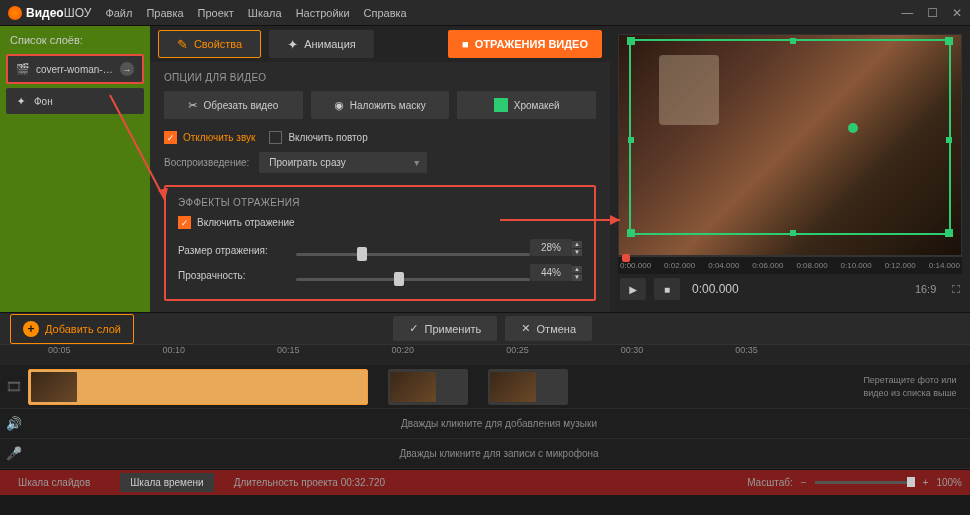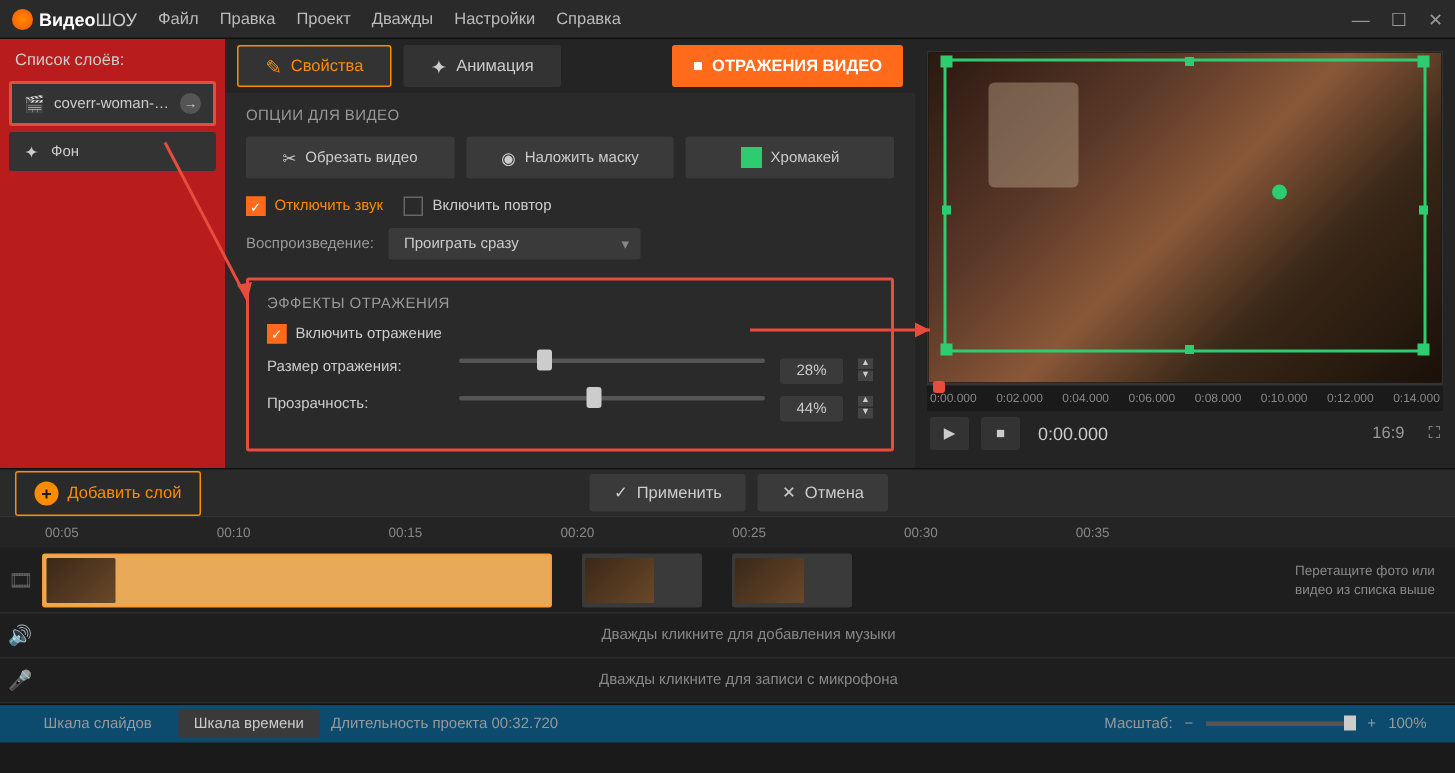--- a/index.html
+++ b/index.html
@@ -7,21 +7,21 @@
 .topbar{height:26px;background:#2a2a2a;display:flex;align-items:center;padding:0 8px;gap:14px;border-bottom:1px solid #111}
 .logo{display:flex;align-items:flex-start;gap:4px}
 .logo-icon{width:14px;height:14px;background:radial-gradient(circle,#ff8c00,#ff5500);border-radius:50%;position:relative}
 .logo-text{font-size:12px;color:#ccc}
 .logo-text b{color:#fff}
 .menu{display:flex;gap:14px}
 .menu-item{color:#bbb;cursor:pointer;font-size:11px}
 .win-controls{margin-left:auto;display:flex;gap:14px;color:#999}
 .win-btn{cursor:pointer;font-size:12px}
 .main{display:flex;height:286px}
-.left-panel{width:150px;background:#b91c1c;padding:8px 6px}
+.left-panel{width:150px;background:#4d7c0f;padding:8px 6px}
 .layers-title{color:#ccc;font-size:11px;margin-bottom:8px;padding-left:4px}
 .layer-item{display:flex;align-items:center;gap:6px;padding:6px 8px;background:#333;border-radius:2px;margin-bottom:4px;cursor:pointer}
 .layer-item.selected{border:2px solid #e84c3d}
 .layer-icon{width:14px;height:14px;display:flex;align-items:center;justify-content:center;color:#ccc}
 .layer-name{flex:1;font-size:10px;overflow:hidden;text-overflow:ellipsis;white-space:nowrap}
 .layer-arrow{width:14px;height:14px;background:#555;border-radius:50%;display:flex;align-items:center;justify-content:center;font-size:9px}
 .center-panel{flex:1;background:#2a2a2a;padding:0;position:relative}
 .tabs{display:flex;gap:8px;height:36px;padding:4px 8px;background:#242424}
 .tab{display:flex;align-items:center;gap:6px;padding:6px 18px;background:#333;cursor:pointer;border-radius:2px}
 .tab.active{border:1px solid #ff8c00;color:#ff8c00}
@@ -35,21 +35,21 @@
 .chroma-sq{width:14px;height:14px;background:#2ecc71}
 .play-opts{display:flex;gap:14px;align-items:center;margin-bottom:8px}
 .chk{display:flex;align-items:center;gap:6px;font-size:10px;cursor:pointer}
 .chk-box{width:13px;height:13px;border:1px solid #666;display:flex;align-items:center;justify-content:center;font-size:9px}
 .chk-box.checked{background:#ff6b1a;border-color:#ff6b1a;color:#fff}
 .playback-row{display:flex;align-items:center;gap:10px;margin-bottom:12px}
 .playback-label{font-size:10px;color:#999}
 .dropdown{background:#3a3a3a;padding:5px 24px 5px 10px;font-size:10px;color:#ccc;border-radius:2px;position:relative;width:168px}
 .dropdown::after{content:"▾";position:absolute;right:8px;color:#888}
 .reflection-box{border:2px solid #e84c3d;padding:10px 12px;border-radius:2px}
-.slider-row{display:flex;align-items:flex-start;gap:10px;margin-bottom:8px;font-size:10px}
+.slider-row{display:flex;align-items:flex-end;margin-bottom:8px;font-size:10px}
 .slider-label{width:118px;color:#ccc}
 .slider-track{flex:1;height:3px;background:#555;position:relative;border-radius:2px}
 .slider-thumb{position:absolute;width:10px;height:14px;background:#ccc;border-radius:2px;top:-6px;transform:translateX(-50%)}
 .slider-val{background:#3a3a3a;padding:3px 6px;font-size:10px;width:42px;text-align:center;border-radius:2px}
 .spinner{display:flex;flex-direction:column;gap:1px}
 .spin-btn{width:10px;height:7px;background:#444;font-size:6px;text-align:center;line-height:7px;cursor:pointer}
 .right-panel{width:360px;background:#242424;padding:8px;display:flex;flex-direction:column;position:relative}
 .preview{flex:1;background:#000;position:relative;border:1px solid #333;overflow:hidden}
 .preview-img{width:100%;height:100%;background:linear-gradient(135deg,#2a1810 0%,#5a3828 30%,#8a5838 50%,#3a2818 70%,#1a1008 100%);position:relative}
 .window-light{position:absolute;top:20px;left:40px;width:60px;height:70px;background:rgba(200,180,150,0.4);border-radius:4px}
@@ -65,52 +65,52 @@
 .play-controls{height:30px;display:flex;align-items:center;gap:8px;padding:4px 2px}
 .play-btn{width:26px;height:22px;background:#333;display:flex;align-items:center;justify-content:center;cursor:pointer;font-size:10px;border-radius:2px}
 .timecode{font-size:12px;color:#ccc;margin-left:4px}
 .aspect{margin-left:auto;font-size:11px;color:#999}
 .fullscr{margin-left:8px;font-size:11px;color:#999;cursor:pointer}
 .action-row{height:32px;background:#2a2a2a;display:flex;align-items:center;padding:0 10px;gap:8px;border-top:1px solid #111}
 .add-layer-btn{display:flex;align-items:center;gap:6px;padding:6px 12px;border:1px solid #ff8c00;color:#ff8c00;cursor:pointer;border-radius:2px;font-size:11px}
 .add-plus{width:16px;height:16px;border-radius:50%;background:#ff8c00;color:#1a1a1a;display:flex;align-items:center;justify-content:center;font-size:12px;font-weight:bold}
 .apply-btn,.cancel-btn{padding:6px 16px;background:#3a3a3a;display:flex;align-items:center;gap:6px;cursor:pointer;font-size:11px;border-radius:2px}
 .timeline{background:#1e1e1e;border-top:1px solid #333}
-.tl-ruler{height:20px;display:flex;align-items:center;padding-left:30px;font-size:9px;color:#888;gap:92px;background:#242424}
+.tl-ruler{height:20px;display:flex;align-items:flex-start;padding-left:48px;font-size:9px;color:#888;gap:92px;background:#242424}
 .tl-tracks{}
 .tl-track{height:44px;display:flex;align-items:center;border-bottom:1px solid #2a2a2a}
 .tl-track-icon{width:28px;display:flex;align-items:center;justify-content:center;color:#666;font-size:13px}
 .tl-track-content{flex:1;height:100%;display:flex;align-items:center;position:relative;padding:4px 0}
 .clip{height:36px;border-radius:2px;display:flex;align-items:center;padding:2px;gap:4px}
 .clip.main{background:#e8a958;width:340px;border:1px solid #ff9933}
 .clip.small{background:#3a3a3a;width:80px;margin-left:20px}
 .clip-thumb{width:46px;height:30px;background:linear-gradient(135deg,#3a2818,#6a4828);border-radius:1px}
 .tl-hint{flex:1;text-align:center;color:#888;font-size:10px}
 .drag-hint{width:120px;padding:4px;text-align:center;color:#888;font-size:9px;line-height:1.4}
-.bottom-bar{height:26px;background:#0c4a6e;display:flex;align-items:center;padding:0 19px;gap:8px;font-size:10px;color:#999;border-top:1px solid #111}
+.bottom-bar{height:26px;background:#7f1d1d;display:flex;align-items:center;padding:0 8px;gap:20px;font-size:10px;color:#999;border-top:1px solid #111}
 .bb-tab{padding:4px 10px;cursor:pointer}
 .bb-tab.active{background:#3a3a3a;color:#ccc}
 .bb-zoom{margin-left:auto;display:flex;align-items:center;gap:8px}
 .zoom-slider{width:100px;height:3px;background:#555;position:relative}
 .zoom-thumb{position:absolute;right:0;width:8px;height:10px;background:#ccc;top:-4px}
 svg.arrow{position:absolute;pointer-events:none;z-index:100}
 </style>
 </head>
 <body>
 
 <div class="topbar">
   <div class="logo">
     <div class="logo-icon"></div>
     <span class="logo-text"><b>Видео</b><span>ШОУ</span></span>
   </div>
   <div class="menu">
     <span class="menu-item">Файл</span>
     <span class="menu-item">Правка</span>
     <span class="menu-item">Проект</span>
-    <span class="menu-item">Дважды</span>
+    <span class="menu-item">Шкала</span>
     <span class="menu-item">Настройки</span>
     <span class="menu-item">Справка</span>
   </div>
   <div class="win-controls">
     <span class="win-btn">—</span>
     <span class="win-btn">☐</span>
     <span class="win-btn">✕</span>
   </div>
 </div>
 

